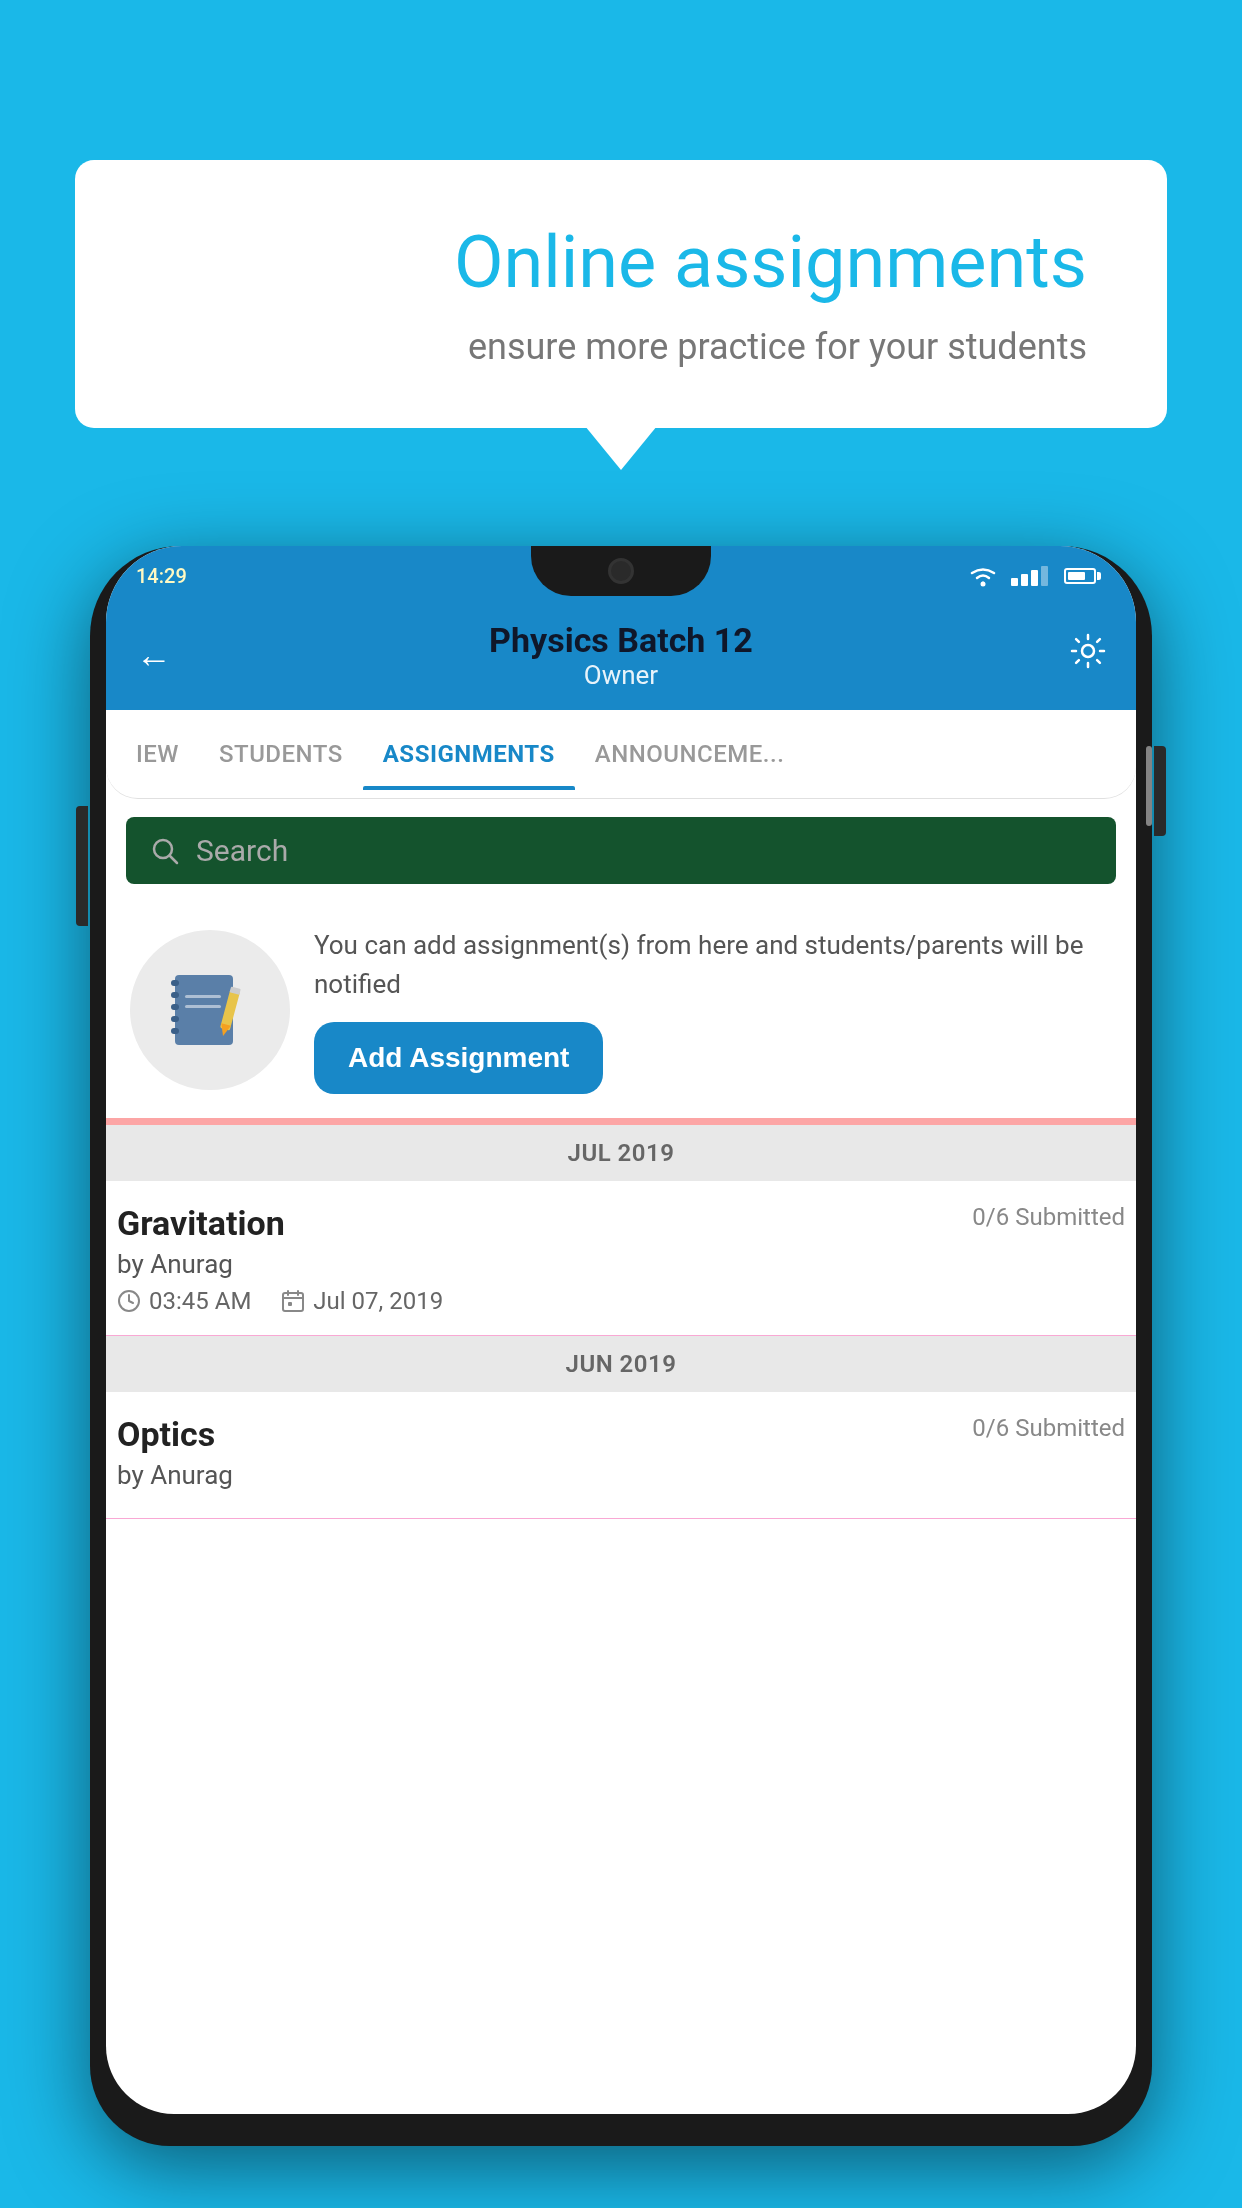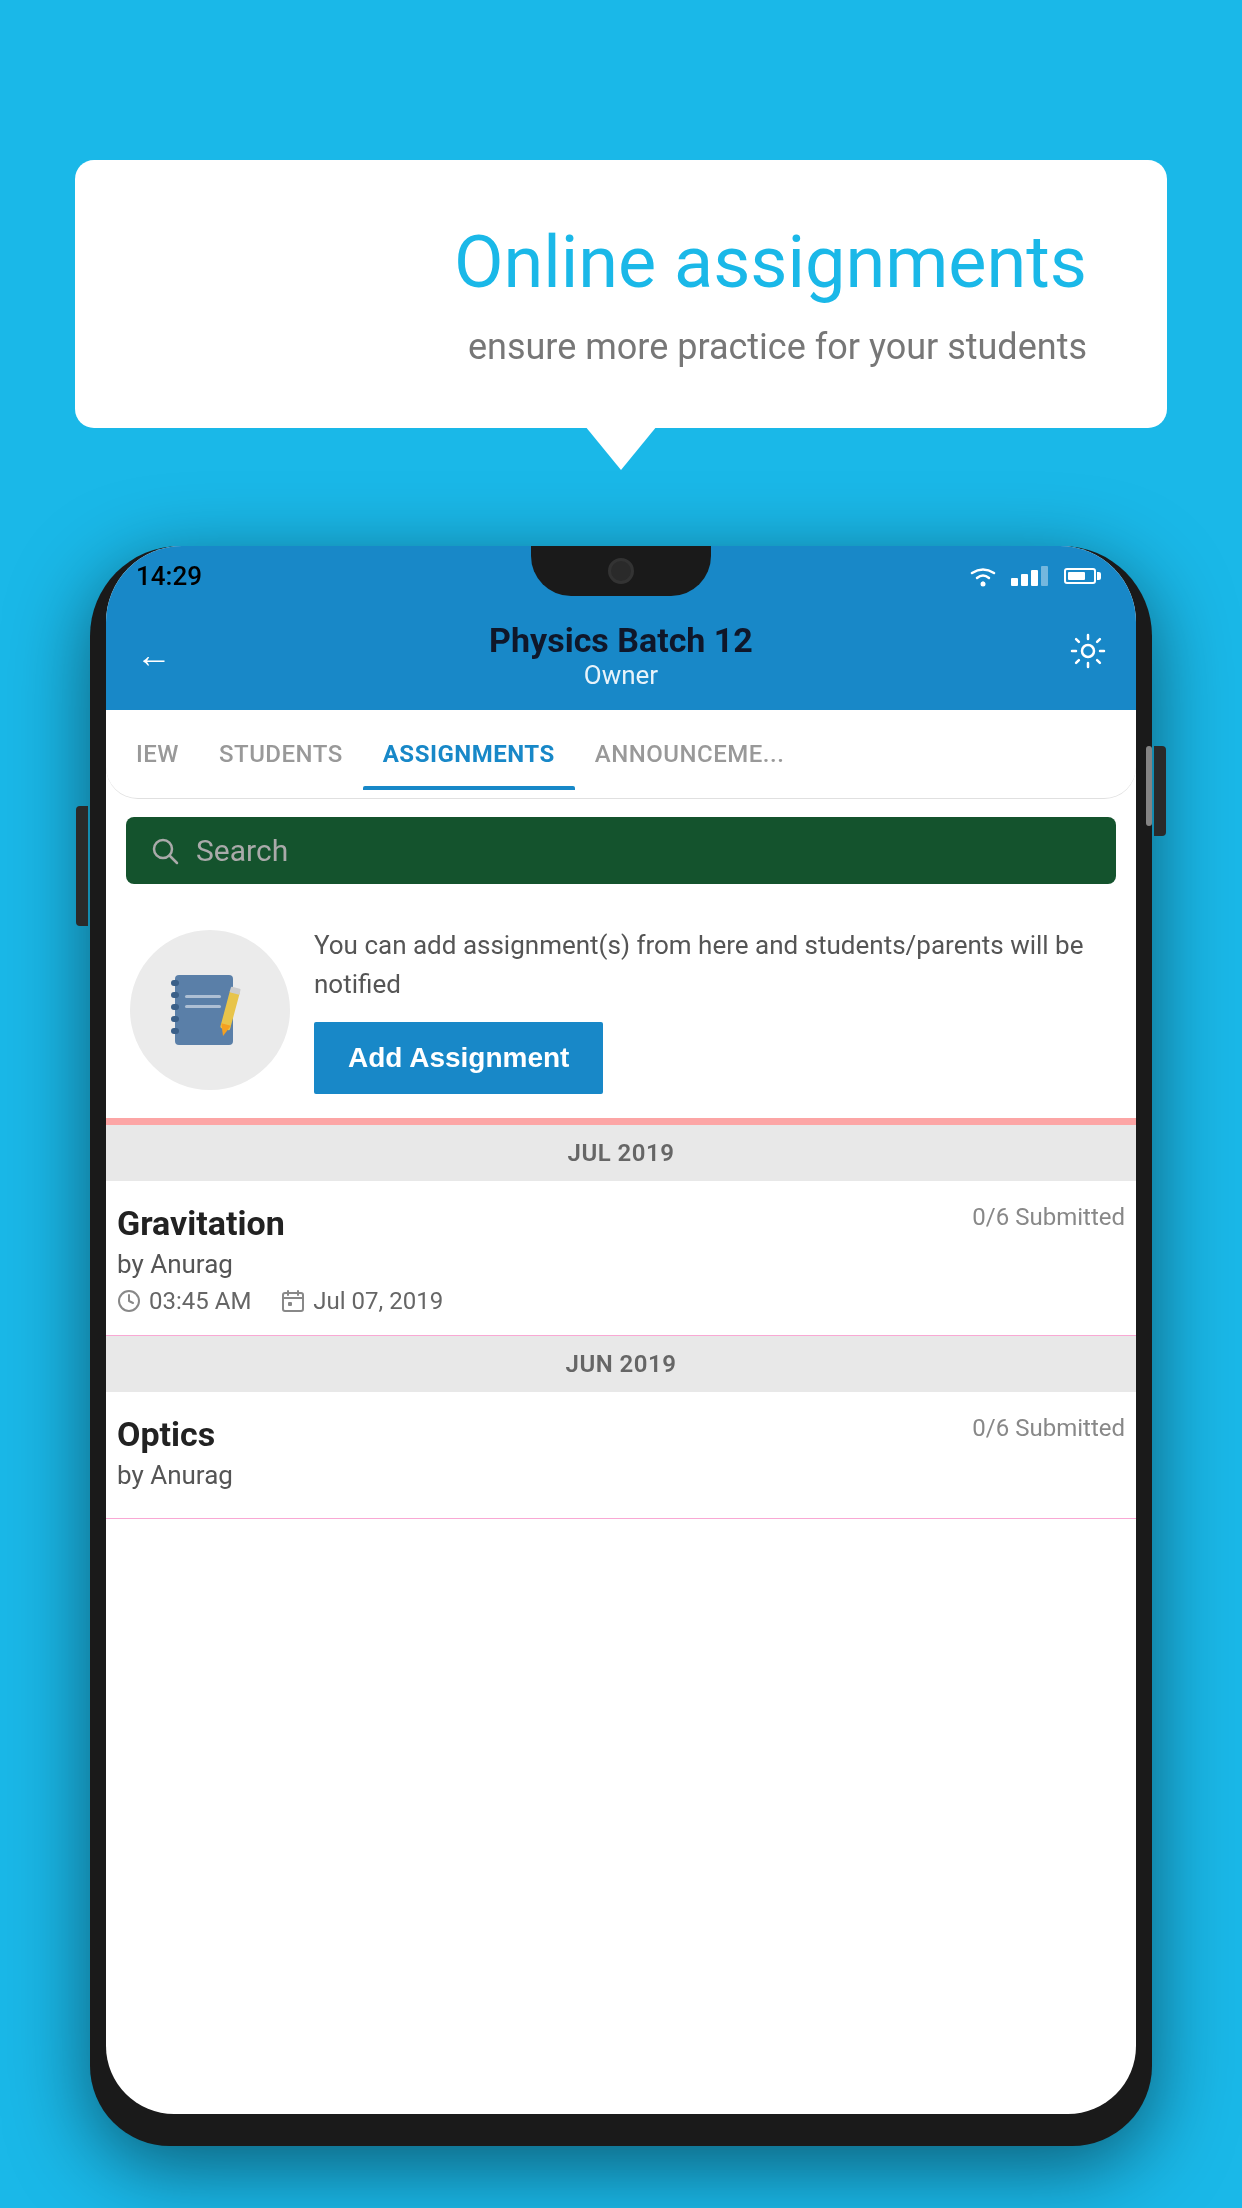--- a/index.html
+++ b/index.html
@@ -138,22 +138,22 @@
       display: flex;
       align-items: center;
       justify-content: space-between;
       padding: 0 40px 0 30px;
       padding-top: 0;
       position: relative;
       z-index: 50;
     }
 
     .status-time {
-      color: #000000;
-      font-size: 26px;
+      color: #fef9c3;
+      font-size: 20px;
       font-weight: 500;
     }
 
     .status-icons {
       display: flex;
       gap: 12px;
       align-items: center;
     }
 
     .signal-bars {
@@ -321,21 +321,21 @@
       font-size: 26px;
       color: #555;
       line-height: 1.5;
       margin-bottom: 18px;
     }
 
     .add-assignment-btn {
       background: #1888c8;
       color: white;
       border: none;
-      border-radius: 2px;
+      border-radius: 20px;
       padding: 20px 34px;
       font-size: 28px;
       font-weight: 600;
       cursor: pointer;
     }
 
     
     .section-header {
       background: #e8e8e8;
       padding: 14px 24px;

